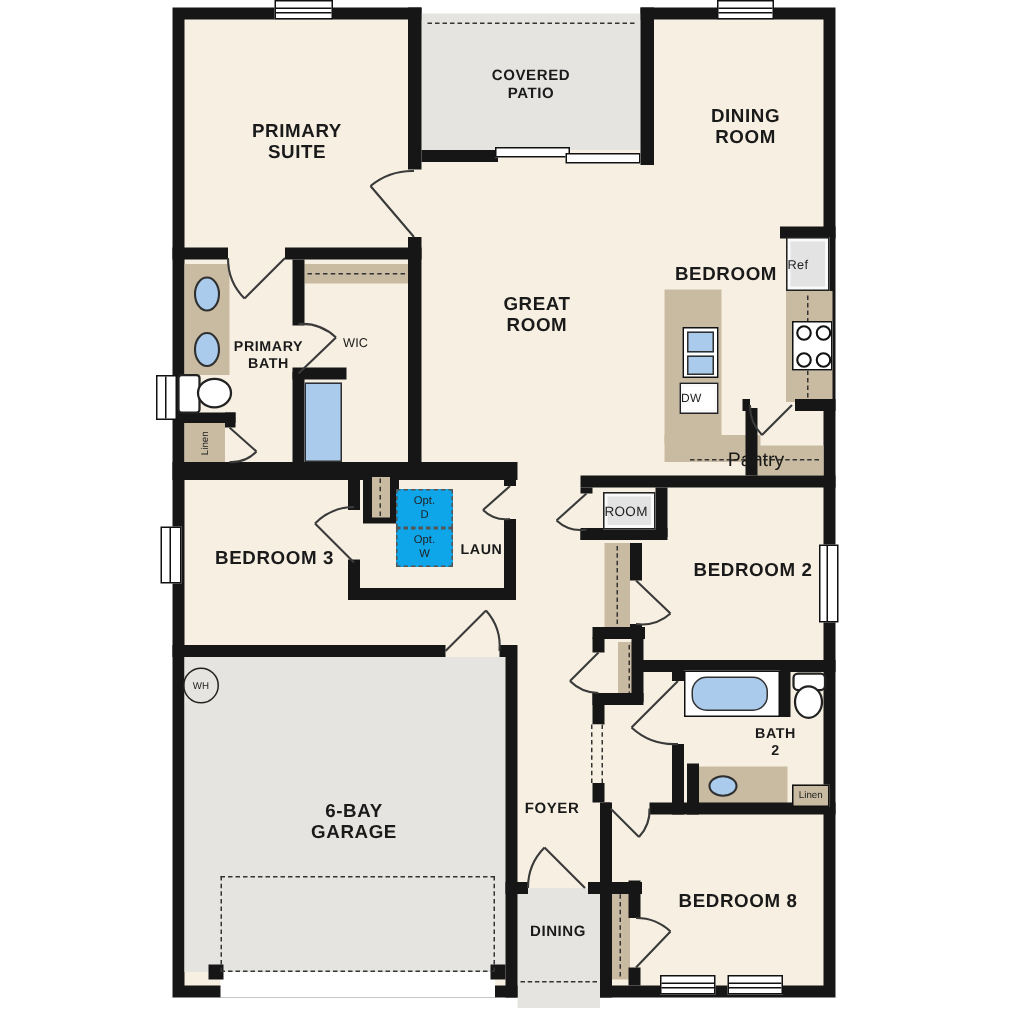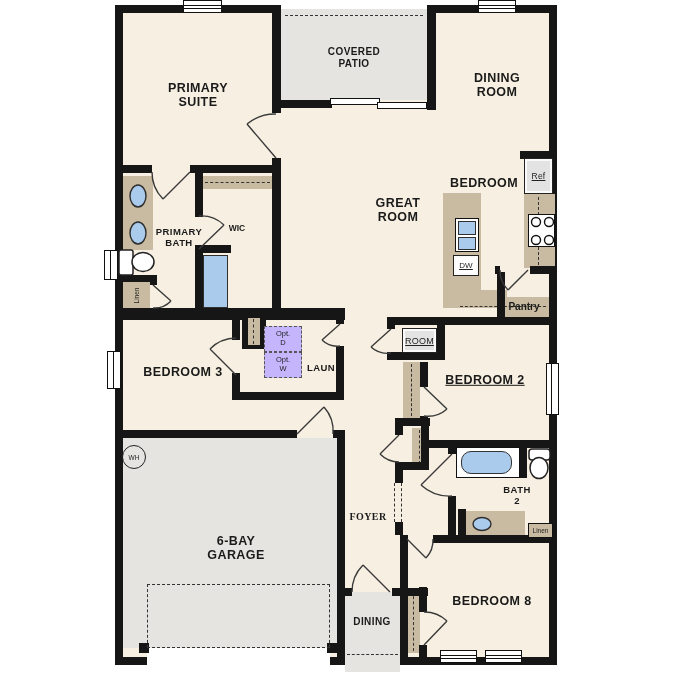--- a/index.html
+++ b/index.html
@@ -9,36 +9,36 @@
   html,body{margin:0;padding:0;background:#fff;}
   body{font-family:"Liberation Sans", sans-serif;}
   #plan{position:relative;width:687px;height:687px;background:#fff;overflow:hidden;}
   .w{position:absolute;background:var(--wall);}
   .fl{position:absolute;background:var(--floor);}
   .gy{position:absolute;background:var(--outdoor);}
   .tn{position:absolute;background:var(--counter);}
   .wt{position:absolute;background:#fff;}
   .blue{position:absolute;background:var(--fixture);border:1.4px solid #2f2f2f;box-sizing:border-box;}
   .box{position:absolute;background:var(--appliance);border:1.5px solid #222;box-shadow:inset 0 0 0 2px #fafafa;
-       box-sizing:border-box;display:flex;align-items:center;justify-content:center;
-       font-size:9px;color:#222;letter-spacing:.2px;text-decoration:underline;}
-  .optbox{position:absolute;background:#c4b5fd;border:1.5px dashed #555;box-sizing:border-box;
+       box-sizing:border-box;display:flex;align-items:center;justify-content:flex-start;
+       font-size:9px;color:#222;letter-spacing:.2px;}
+  .optbox{position:absolute;background:#0ea5e9;border:1.5px dashed #555;box-sizing:border-box;
        display:flex;align-items:center;justify-content:center;text-align:center;
        font-size:7.5px;line-height:1.15;color:#222;white-space:pre-line;}
   .window{position:absolute;background:#fff;border:1.6px solid #111;box-sizing:border-box;}
   .window.h::before{content:"";position:absolute;left:0;right:0;top:34%;border-top:1.3px solid #111;}
   .window.h::after{content:"";position:absolute;left:0;right:0;top:64%;border-top:1.3px solid #111;}
   .window.v::before{content:"";position:absolute;top:0;bottom:0;left:40%;border-left:1.3px solid #111;}
   .slider{position:absolute;background:#fff;border:1.3px solid #111;box-sizing:border-box;}
   .dh{position:absolute;border-top:1.6px dashed var(--line);}
   .dv{position:absolute;border-left:1.6px dashed var(--line);}
   .lb{position:absolute;transform:translate(-50%,-50%);color:#1a1a1a;font-weight:bold;
       text-align:center;white-space:pre-line;line-height:1.15;letter-spacing:.4px;}
   .s13{font-size:12.5px;} .s10{font-size:10.5px;} .s9{font-size:9.5px;}
-  .tiny{font-weight:bold;letter-spacing:0;}
+  .tiny{font-weight:normal;letter-spacing:0;}
   .whc{position:absolute;border:1.4px solid #222;border-radius:50%;display:flex;align-items:center;
       justify-content:center;font-size:6.5px;color:#222;background:transparent;}
   .linen-v{position:absolute;display:flex;align-items:center;justify-content:center;}
   .linen-v span{transform:rotate(-90deg);font-size:6.5px;color:#222;}
   .linen-h{position:absolute;background:var(--counter);border:1.4px solid #111;box-sizing:border-box;
       display:flex;align-items:center;justify-content:center;font-size:6.5px;color:#222;}
   .tub-out{position:absolute;background:#fff;border:1.6px solid #111;box-sizing:border-box;}
   .tub-in{position:absolute;background:var(--fixture);border:1.4px solid #333;border-radius:10px;box-sizing:border-box;}
   svg{position:absolute;left:0;top:0;}
 </style>
@@ -217,31 +217,31 @@
       <path d="M528,270 L508,290 M500,270 A28,28 0 0 0 508,290"></path>
     </g>
   </svg>
 
   <div class="lb s13" style="left:198px;top:95px;">PRIMARY
 SUITE</div>
   <div class="lb s10" style="left:354px;top:57px;font-size:10px;">COVERED
 PATIO</div>
   <div class="lb s13" style="left:497px;top:85px;">DINING
 ROOM</div>
-  <div class="lb s13" style="left:358px;top:210px;margin-left:40px;">GREAT
+  <div class="lb s13" style="left:358px;top:210px;">GREAT
 ROOM</div>
   <div class="lb s13" style="left:484px;top:183px;">BEDROOM</div>
   <div class="lb s9" style="left:179px;top:238px;">PRIMARY
 BATH</div>
   <div class="lb tiny" style="left:237px;top:229px;font-size:8.5px;">WIC</div>
   <div class="lb s13" style="left:183px;top:372px;">BEDROOM 3</div>
   <div class="lb s9" style="left:321px;top:368px;">LAUN</div>
-  <div class="lb s13" style="left:485px;top:380px;text-decoration:underline;">BEDROOM 2</div>
+  <div class="lb s13" style="left:502px;top:380px;">BEDROOM 2</div>
   <div class="lb s9" style="left:517px;top:496px;">BATH
 2</div>
-  <div class="lb tiny" style="left:524px;top:307px;font-size:10px;">Pantry</div>
+  <div class="lb tiny" style="left:504px;top:307px;font-size:13px;">Pantry</div>
   <div class="lb s13" style="left:236px;top:548px;">6-BAY
 GARAGE</div>
-  <div class="lb s10" style="left:368px;top:517px;font-size:10px;font-family:Liberation Serif, serif;">FOYER</div>
+  <div class="lb s10" style="left:368px;top:540px;font-size:10px;">FOYER</div>
   <div class="lb s10" style="left:372px;top:622px;font-size:10px;">DINING</div>
   <div class="lb s13" style="left:492px;top:601px;">BEDROOM 8</div>
 
 </div>
 
 </body></html>

